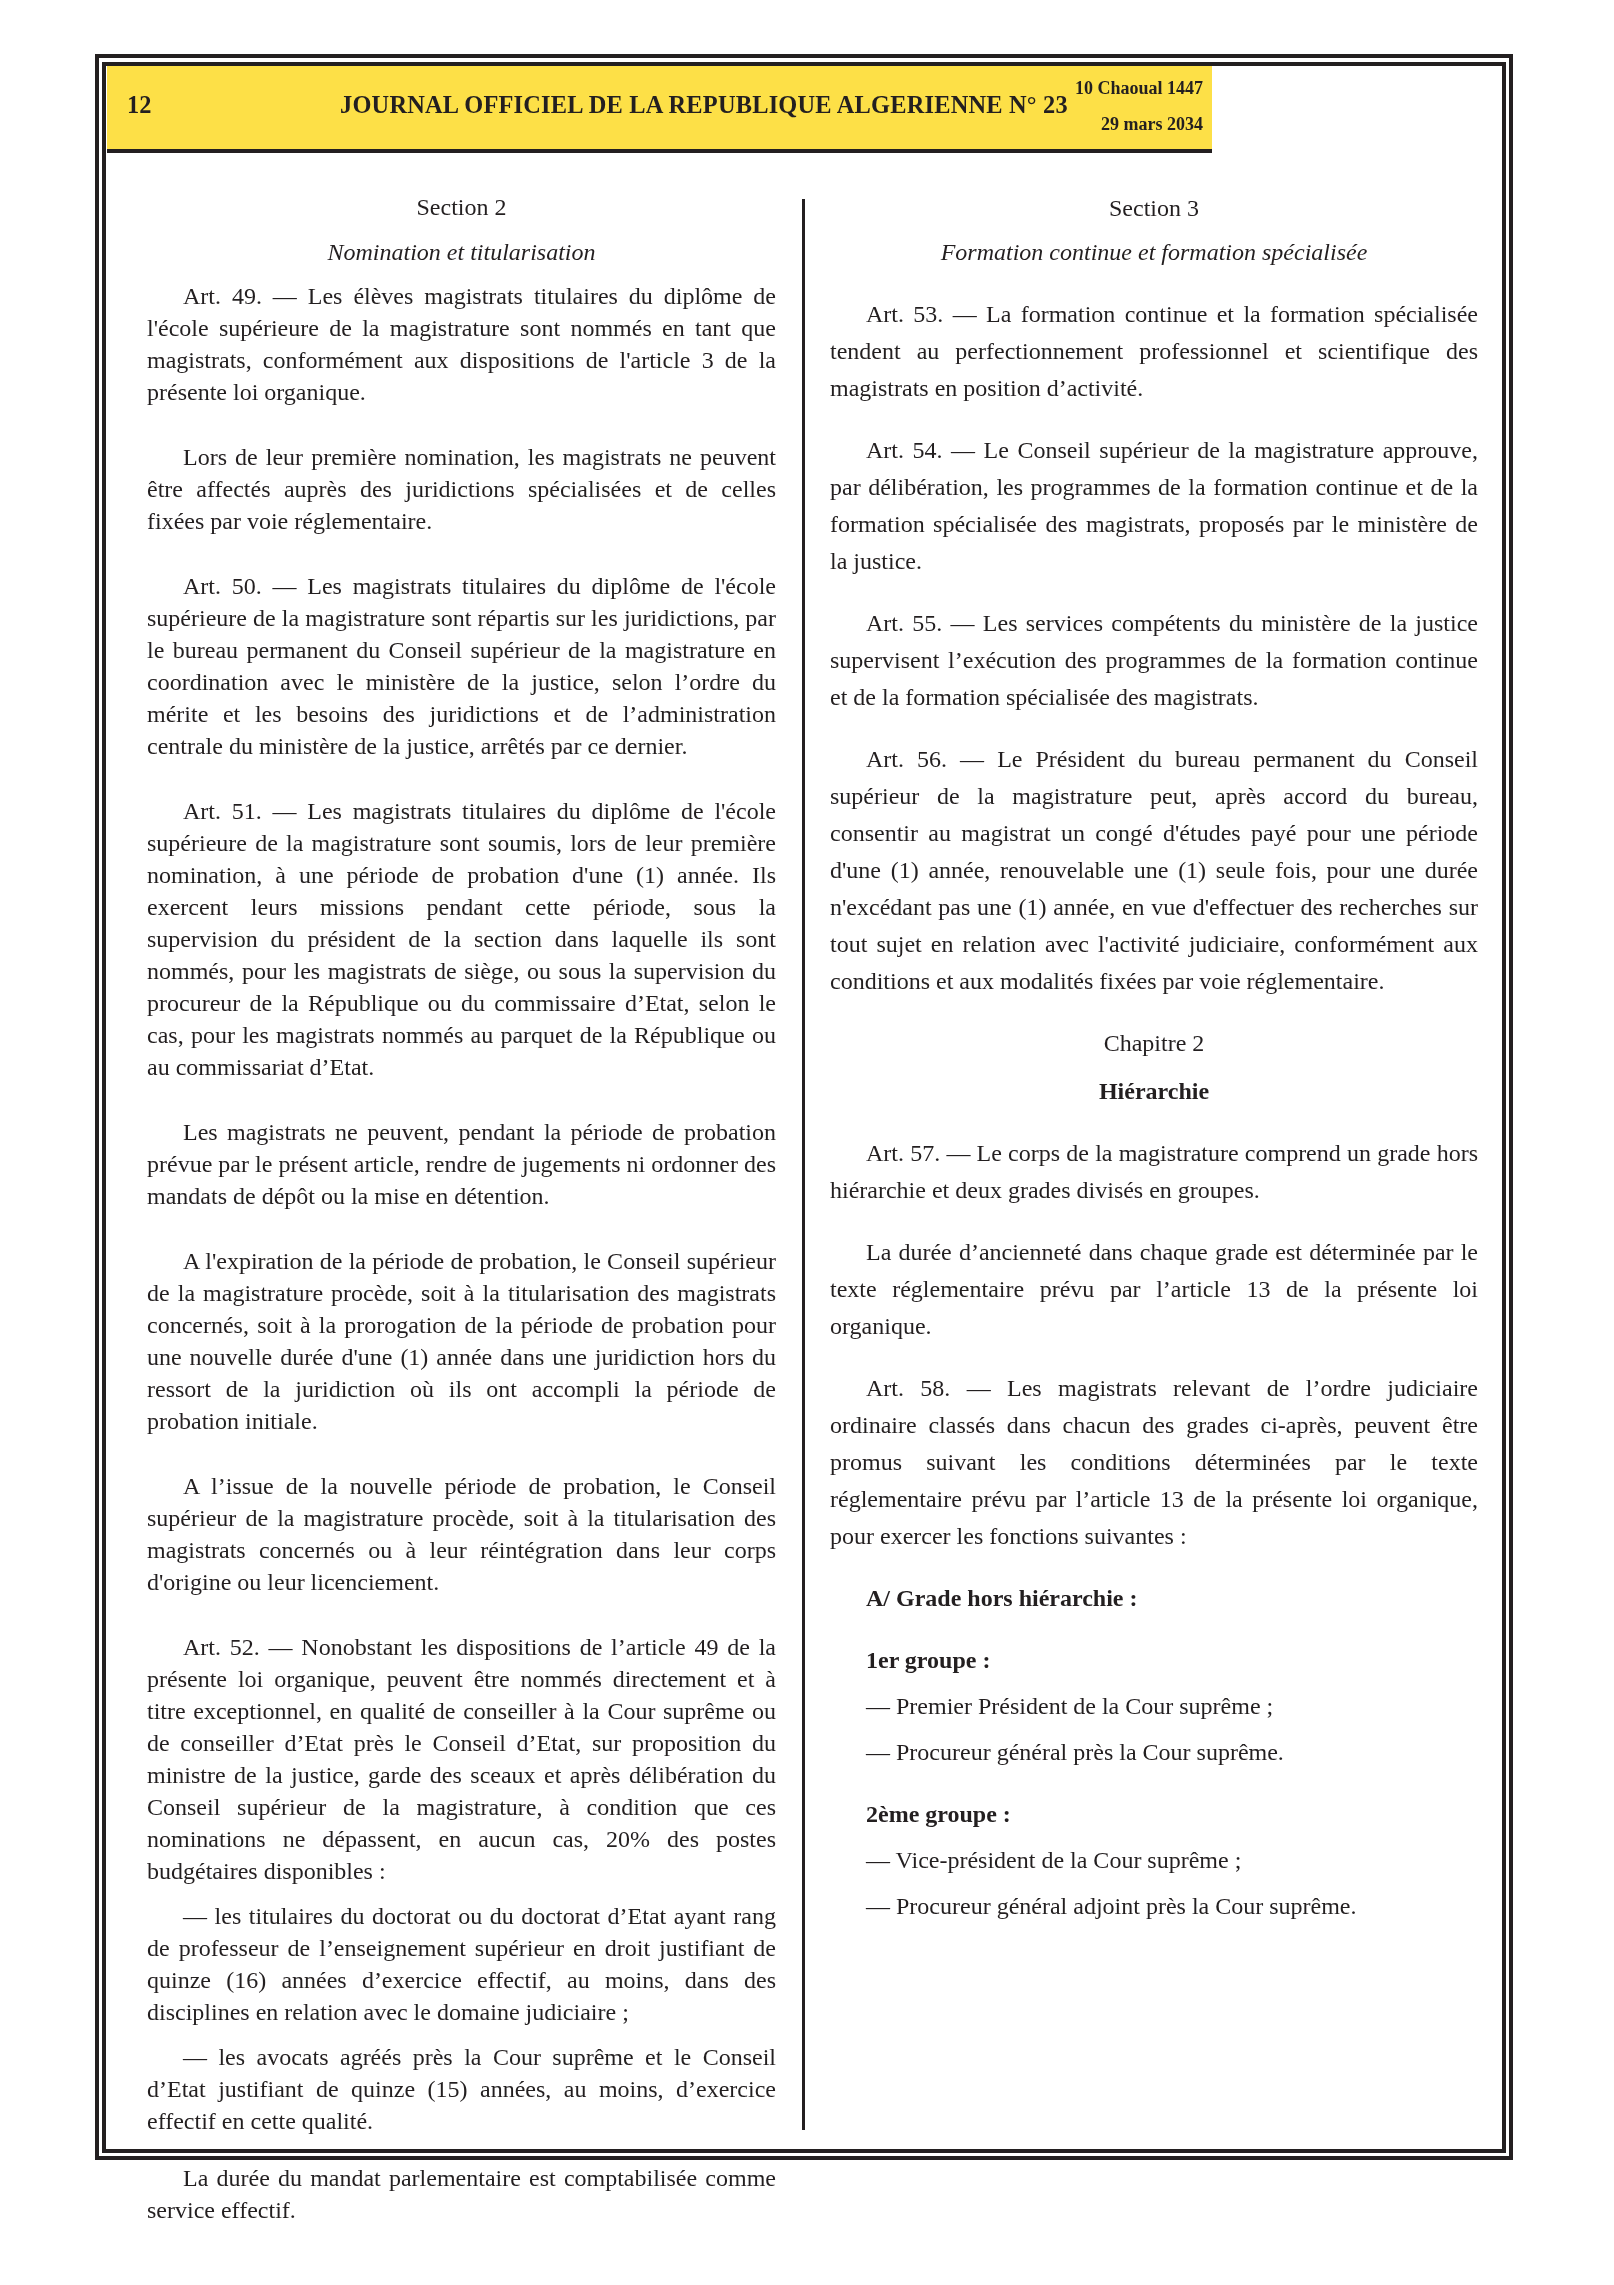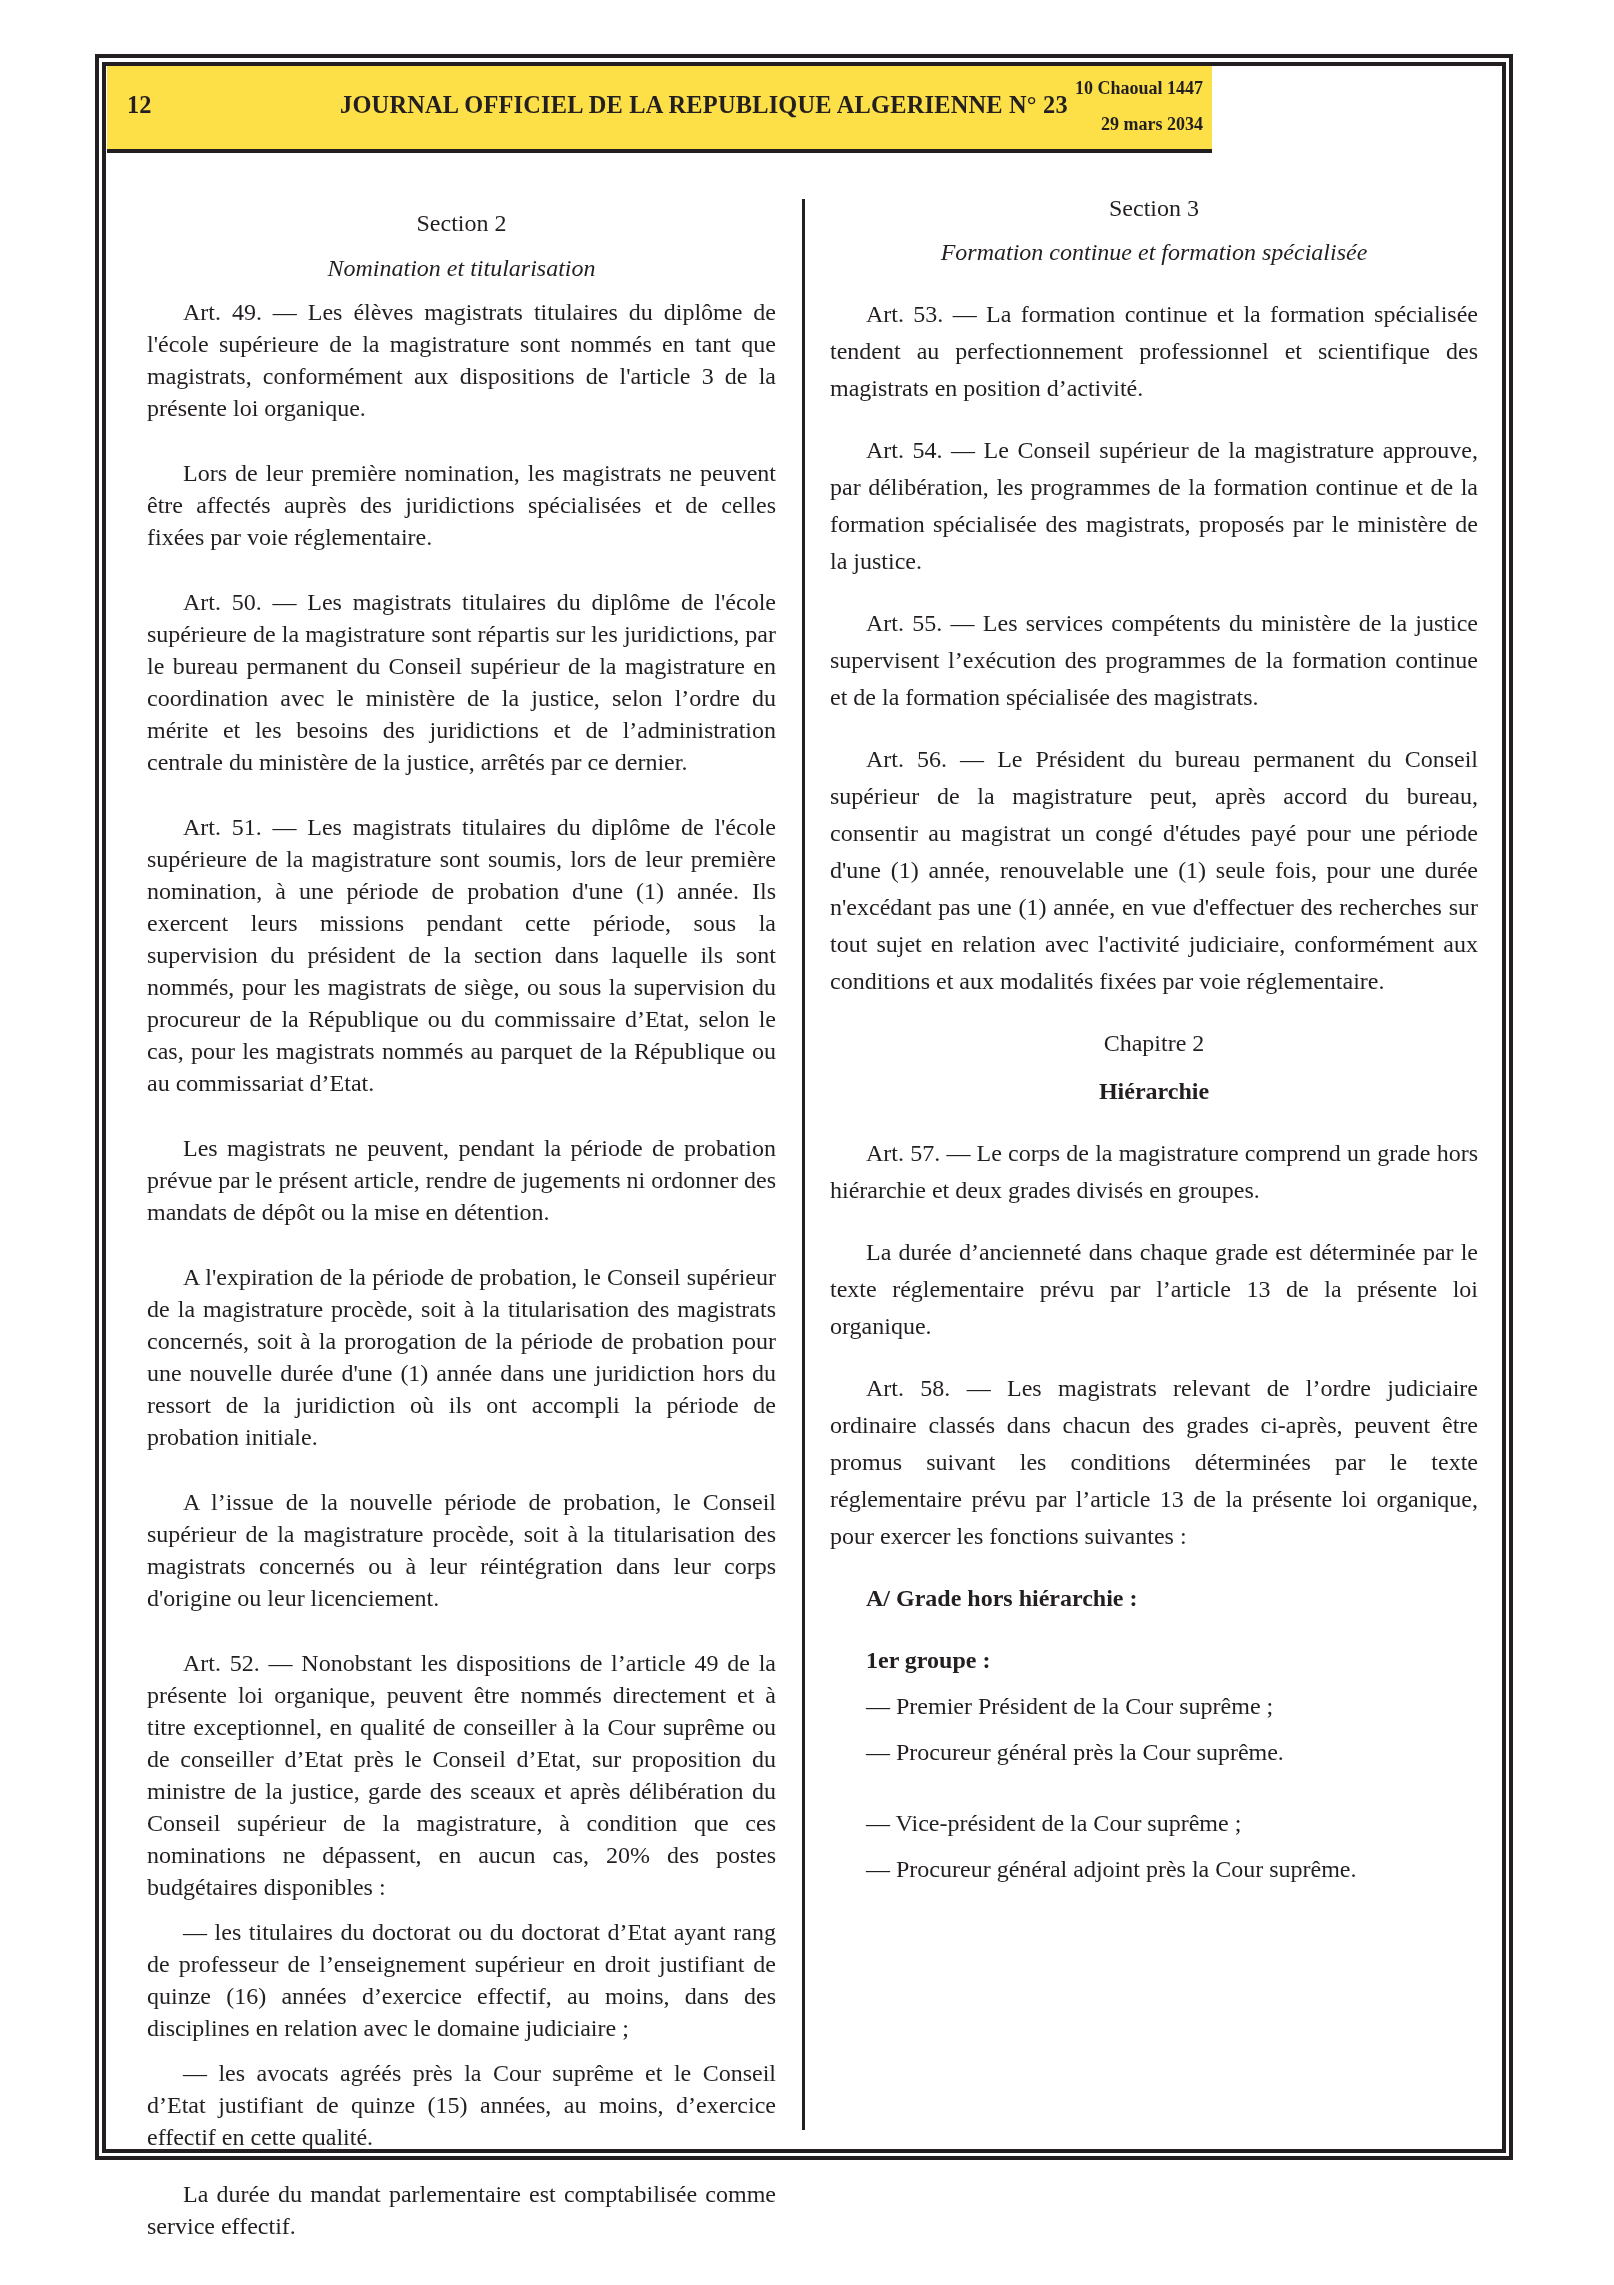--- a/index.html
+++ b/index.html
@@ -33,21 +33,21 @@
   <span class="hdr-title">JOURNAL OFFICIEL DE LA REPUBLIQUE ALGERIENNE N° 23</span>
   <div class="hdr-date">
     <div>10 Chaoual 1447</div>
     <div>29 mars 2034</div>
   </div>
 </div>
 
 <div class="divider"></div>
 
 <div class="col col-left">
-  <p class="center" style="margin-top:17px">Section 2</p>
+  <p class="center" style="margin-top:1px">Section 2</p>
   <div class="gap-s"></div>
   <p class="center ital">Nomination et titularisation</p>
   <div class="gap-s"></div>
   <p>Art. 49. — Les élèves magistrats titulaires du diplôme de l'école supérieure de la magistrature sont nommés en tant que magistrats, conformément aux dispositions de l'article 3 de la présente loi organique.</p>
   <div class="gap-l"></div>
   <p>Lors de leur première nomination, les magistrats ne peuvent être affectés auprès des juridictions spécialisées et de celles fixées par voie réglementaire.</p>
   <div class="gap-l"></div>
   <p>Art. 50. — Les magistrats titulaires du diplôme de l'école supérieure de la magistrature sont répartis sur les juridictions, par le bureau permanent du Conseil supérieur de la magistrature en coordination avec le ministère de la justice, selon l’ordre du mérite et les besoins des juridictions et de l’administration centrale du ministère de la justice, arrêtés par ce dernier.</p>
   <div class="gap-l"></div>
   <p>Art. 51. — Les magistrats titulaires du diplôme de l'école supérieure de la magistrature sont soumis, lors de leur première nomination, à une période de probation d'une (1) année. Ils exercent leurs missions pendant cette période, sous la supervision du président de la section dans laquelle ils sont nommés, pour les magistrats de siège, ou sous la supervision du procureur de la République ou du commissaire d’Etat, selon le cas, pour les magistrats nommés au parquet de la République ou au commissariat d’Etat.</p>
@@ -91,18 +91,19 @@
   <p>Art. 58. — Les magistrats relevant de l’ordre judiciaire ordinaire classés dans chacun des grades ci-après, peuvent être promus suivant les conditions déterminées par le texte réglementaire prévu par l’article 13 de la présente loi organique, pour exercer les fonctions suivantes :</p>
   <div class="gap-m"></div>
   <p class="bold">A/ Grade hors hiérarchie :</p>
   <div class="gap-m"></div>
   <p class="bold">1er groupe :</p>
   <div style="height:9px"></div>
   <p>— Premier Président de la Cour suprême ;</p>
   <div style="height:9px"></div>
   <p>— Procureur général près la Cour suprême.</p>
   <div class="gap-m"></div>
+  <p class="bold">2ème groupe :</p>
   <div style="height:9px"></div>
   <p>— Vice-président de la Cour suprême ;</p>
   <div style="height:9px"></div>
   <p>— Procureur général adjoint près la Cour suprême.</p>
 </div>
 
 
 </body></html>

